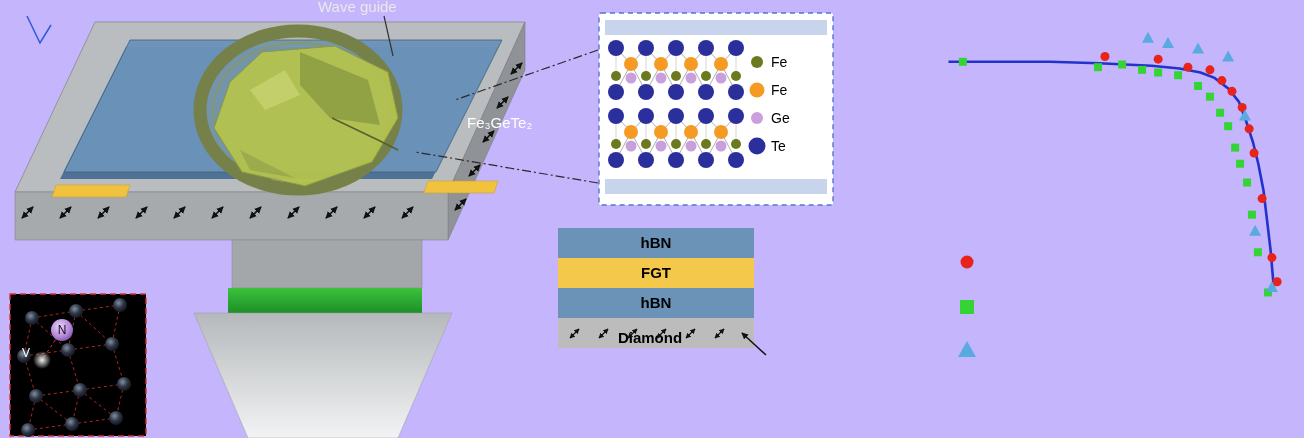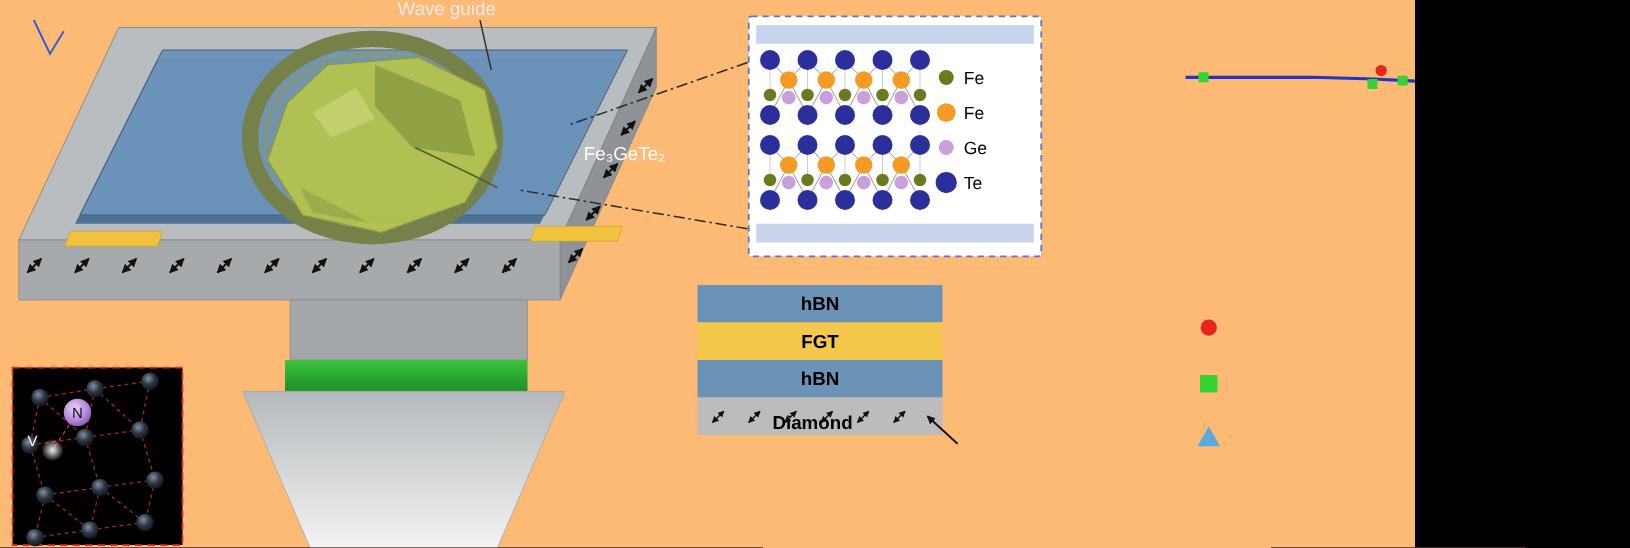--- a/index.html
+++ b/index.html
@@ -1,16 +1,16 @@
 <!DOCTYPE html>
 <html><head>
 <meta charset="utf-8">
 <style>
   html,body{margin:0;padding:0;background:#000;}
-  .canvas{position:relative;width:1132px;height:438px;background:#fdba74;overflow:hidden;
+  .canvas{position:relative;width:1304px;height:438px;background:#c4b5fd;overflow:hidden;
           font-family:"Liberation Sans", sans-serif;}
   svg text{font-family:"Liberation Sans", sans-serif;}
 </style>
 </head>
 <body>
 
 <div class="canvas">
 <svg id="scene" width="1304" height="438" viewBox="0 0 1304 438">
   <defs>
     <marker id="ah" viewBox="0 0 8 8" refX="7" refY="4" markerWidth="4.5" markerHeight="4.5" orient="auto-start-reverse">

